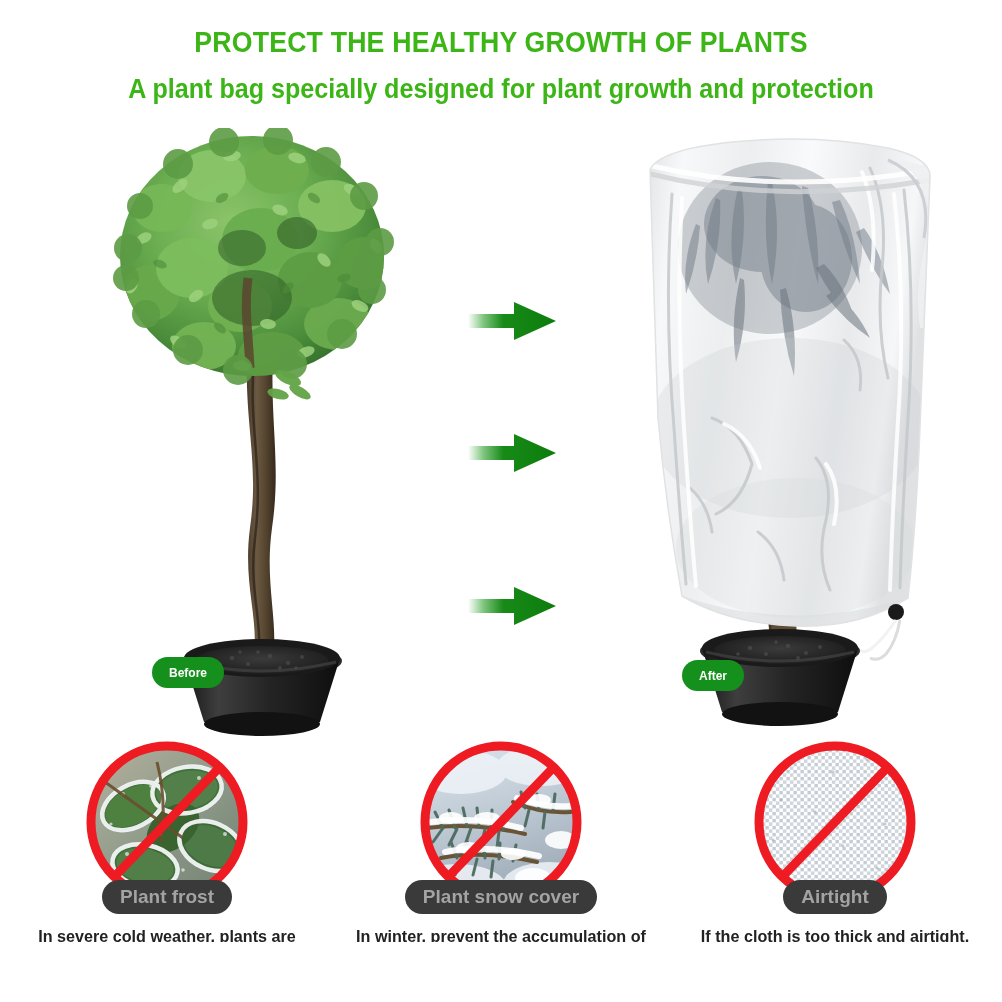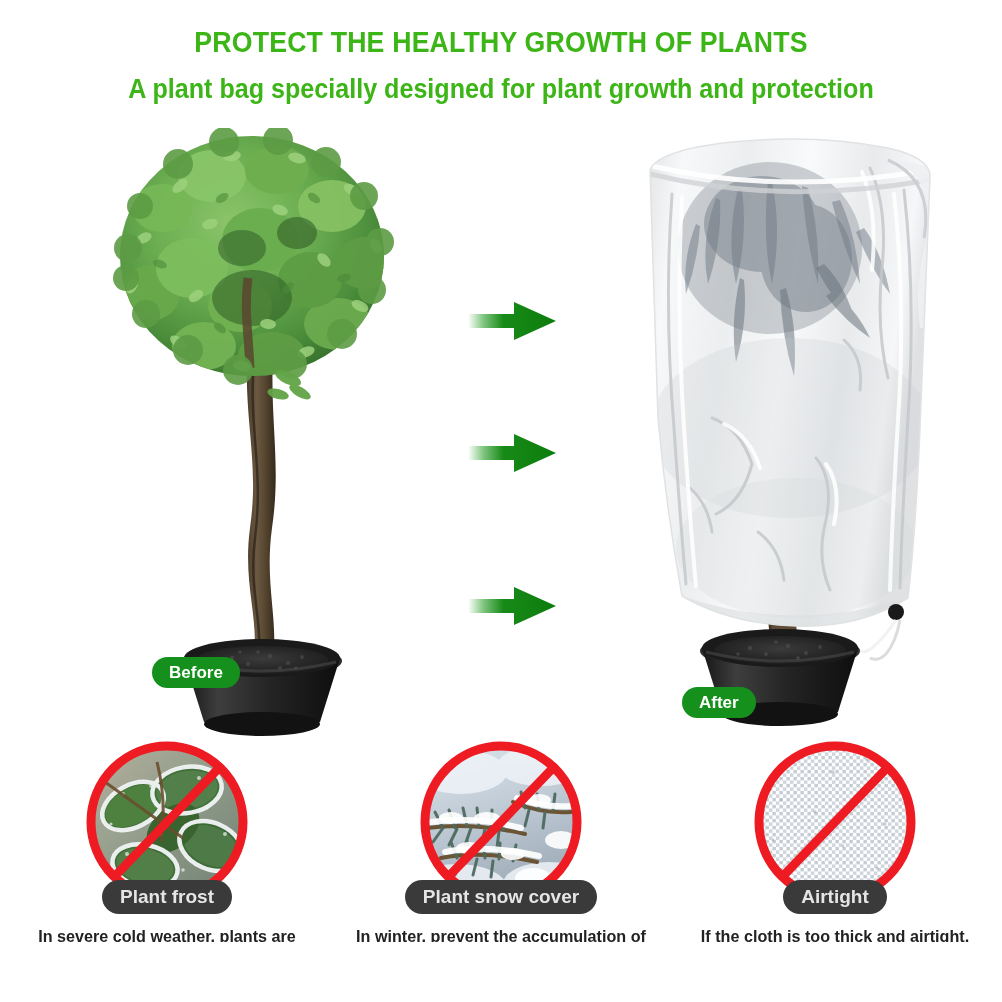--- a/index.html
+++ b/index.html
@@ -61,21 +61,21 @@
     display: flex;
     align-items: center;
     justify-content: center;
     border-radius: 999px;
     color: #ffffff;
     font-weight: bold;
     white-space: nowrap;
   }
   .pill-green {
     background: #15901c;
-    font-size: 17px;
+    font-size: 12px;
     height: 31px;
     padding: 0 17px;
   }
 
   
   .feature {
     position: absolute;
     top: 742px;
     width: 334px;
   }
@@ -108,21 +108,21 @@
     display: flex;
     justify-content: center;
   }
   .pill-static {
     position: relative;
     display: inline-flex;
     align-items: center;
     justify-content: center;
     border-radius: 999px;
     background: #3a3a3a;
-    color: #e5e5e5;
+    color: #a3a3a3;
     font-weight: bold;
     font-size: 19px;
     height: 34px;
     padding: 0 18px;
     white-space: nowrap;
     z-index: 3;
   }
   .feature-caption {
     margin-top: 12px;
     text-align: center;
@@ -413,21 +413,21 @@
         <circle cx="186" cy="525" r="2"></circle>
       <circle cx="118" cy="526" r="1.8"></circle>
         <circle cx="200" cy="519" r="1.9"></circle>
       <circle cx="156" cy="514" r="1.8"></circle>
         <circle cx="178" cy="530" r="1.9"></circle>
     </g>
     <path d="M86 524 Q160 542 234 524" stroke="#4a4a4a" stroke-width="3" fill="none" opacity="0.6"></path>
     <ellipse cx="160" cy="586" rx="58" ry="12" fill="#121212"></ellipse>
   </svg>
 
-  <div class="pill pill-green" style="left:682px; top:687px;text-align:center;">After</div>
+  <div class="pill pill-green" style="left:682px; top:660px;text-align:center;">After</div>
 
   <div class="feature" style="left:0px;">
     <div class="feature-circle-wrap">
       <div class="feature-circle">
         <svg width="160" height="160" viewBox="0 0 160 160">
           <defs>
             <linearGradient id="frostbg" x1="0" y1="0" x2="1" y2="1">
               <stop offset="0%" stop-color="#b8b29e"></stop>
               <stop offset="50%" stop-color="#8f9b8a"></stop>
               <stop offset="100%" stop-color="#6f7e70"></stop>

